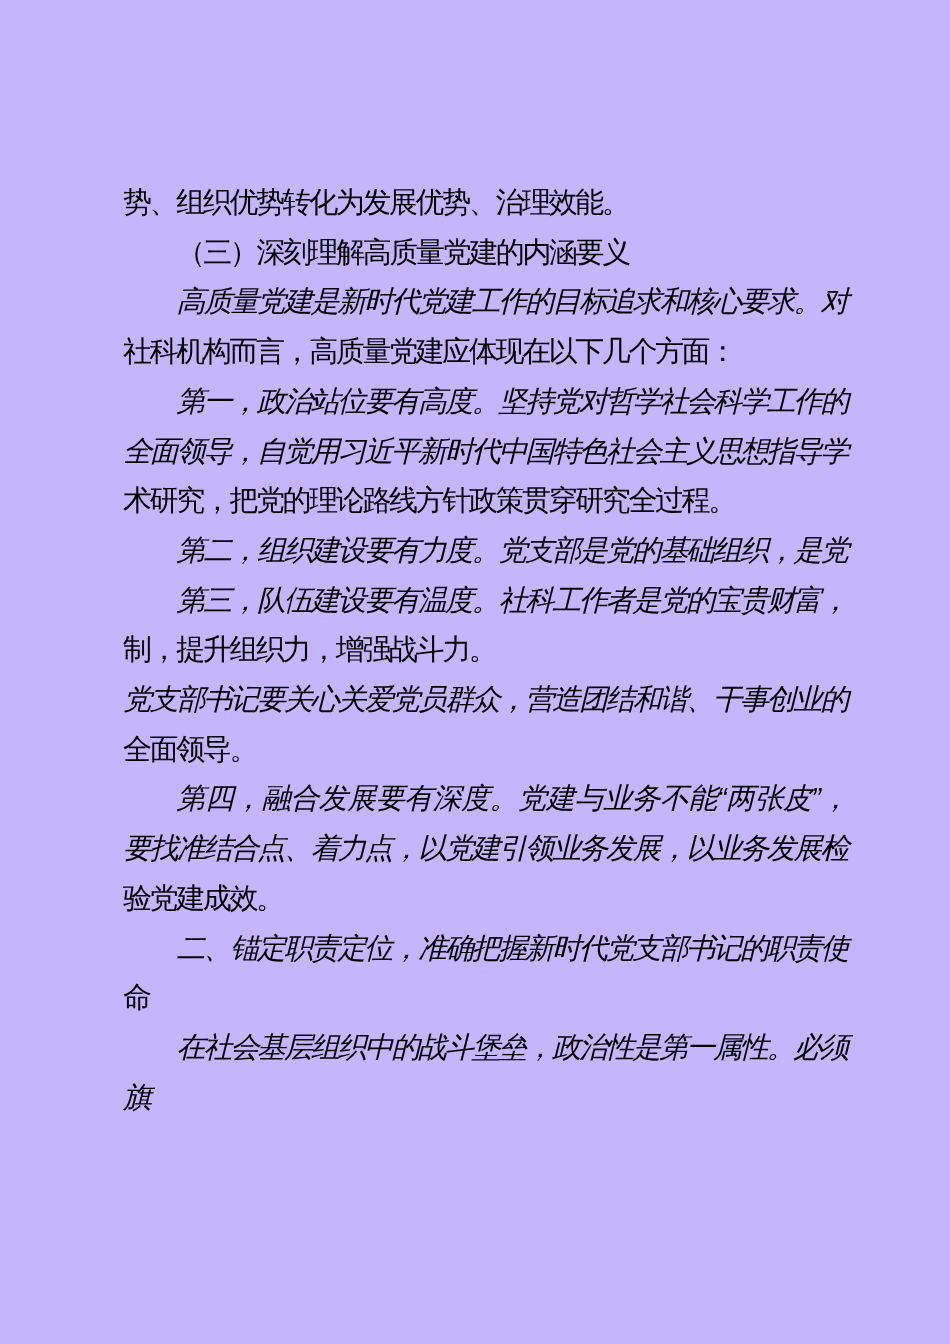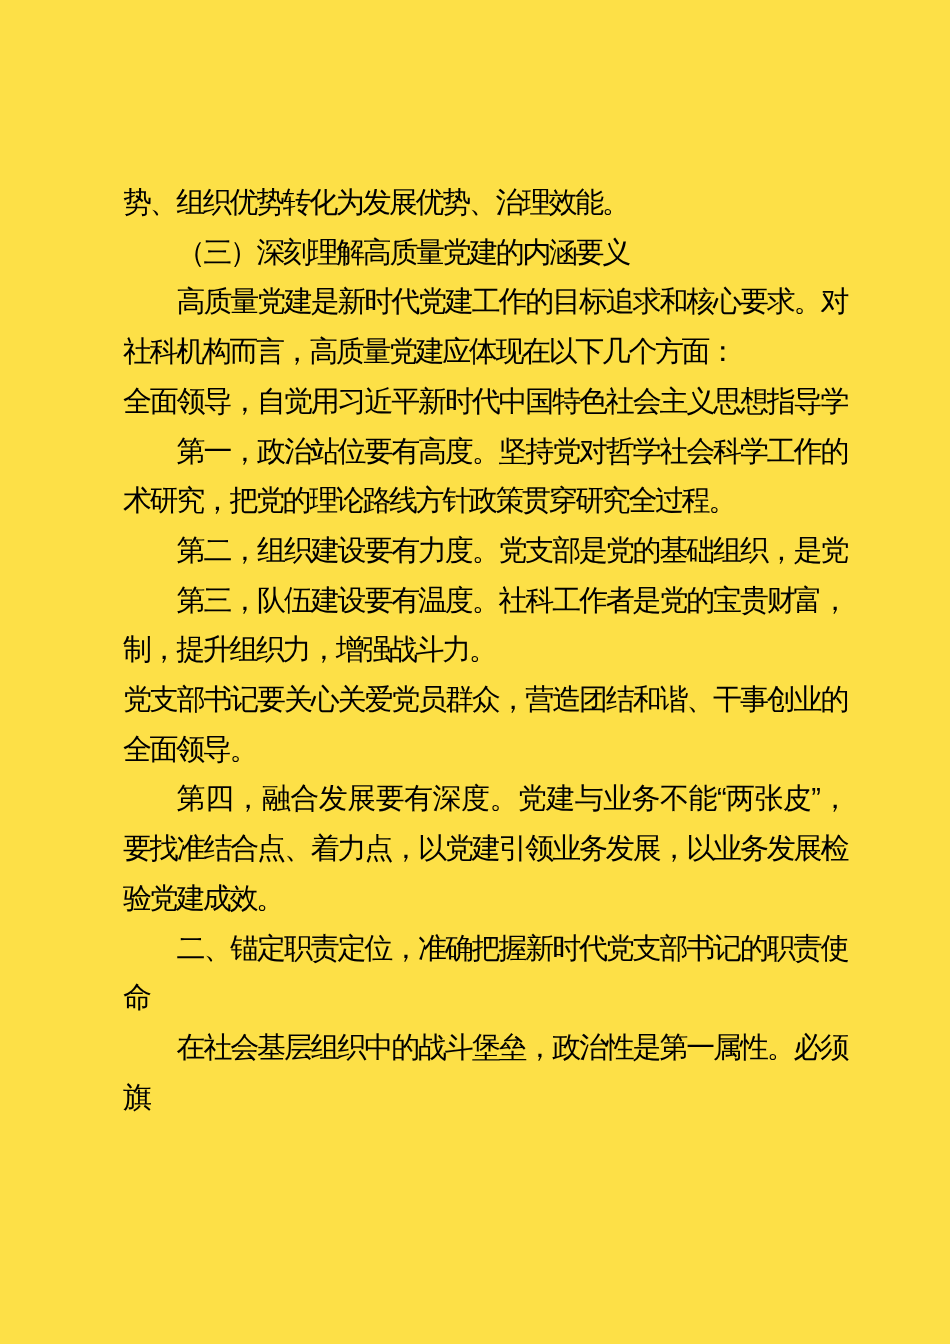--- a/index.html
+++ b/index.html
@@ -4,21 +4,21 @@
 <style>
   html, body {
     margin: 0;
     padding: 0;
     background: #ffffff;
   }
   .page {
     position: relative;
     width: 950px;
     height: 1344px;
-    background: #fde047;
+    background: #c4b5fd;
     overflow: hidden;
     font-family: "Liberation Sans", sans-serif;
   }
   .text-block {
     position: absolute;
     left: 123px;
     top: 178px;
     width: 724px;
     color: #000000;
     font-size: 29px;
@@ -28,33 +28,34 @@
   }
   .line {
     min-height: 49.7px;
   }
   .indent {
     text-indent: 53.6px;
   }
   .full {
     text-align: justify;
     text-align-last: justify;
+    font-style: italic;
   }
 </style>
 </head>
 <body>
 
 <div class="page">
   <div class="text-block">
     <div class="line">势、组织优势转化为发展优势、治理效能。</div>
     <div class="line indent">（三）深刻理解高质量党建的内涵要义</div>
     <div class="line indent full">高质量党建是新时代党建工作的目标追求和核心要求。对</div>
     <div class="line">社科机构而言，高质量党建应体现在以下几个方面：</div>
+    <div class="line indent full">第一，政治站位要有高度。坚持党对哲学社会科学工作的</div>
     <div class="line full">全面领导，自觉用习近平新时代中国特色社会主义思想指导学</div>
-    <div class="line indent full">第一，政治站位要有高度。坚持党对哲学社会科学工作的</div>
     <div class="line">术研究，把党的理论路线方针政策贯穿研究全过程。</div>
     <div class="line indent full">第二，组织建设要有力度。党支部是党的基础组织，是党</div>
     <div class="line indent full">第三，队伍建设要有温度。社科工作者是党的宝贵财富，</div>
     <div class="line">制，提升组织力，增强战斗力。</div>
     <div class="line full">党支部书记要关心关爱党员群众，营造团结和谐、干事创业的</div>
     <div class="line">全面领导。</div>
     <div class="line indent full">第四，融合发展要有深度。党建与业务不能“两张皮”，</div>
     <div class="line full">要找准结合点、着力点，以党建引领业务发展，以业务发展检</div>
     <div class="line">验党建成效。</div>
     <div class="line indent full">二、锚定职责定位，准确把握新时代党支部书记的职责使</div>

